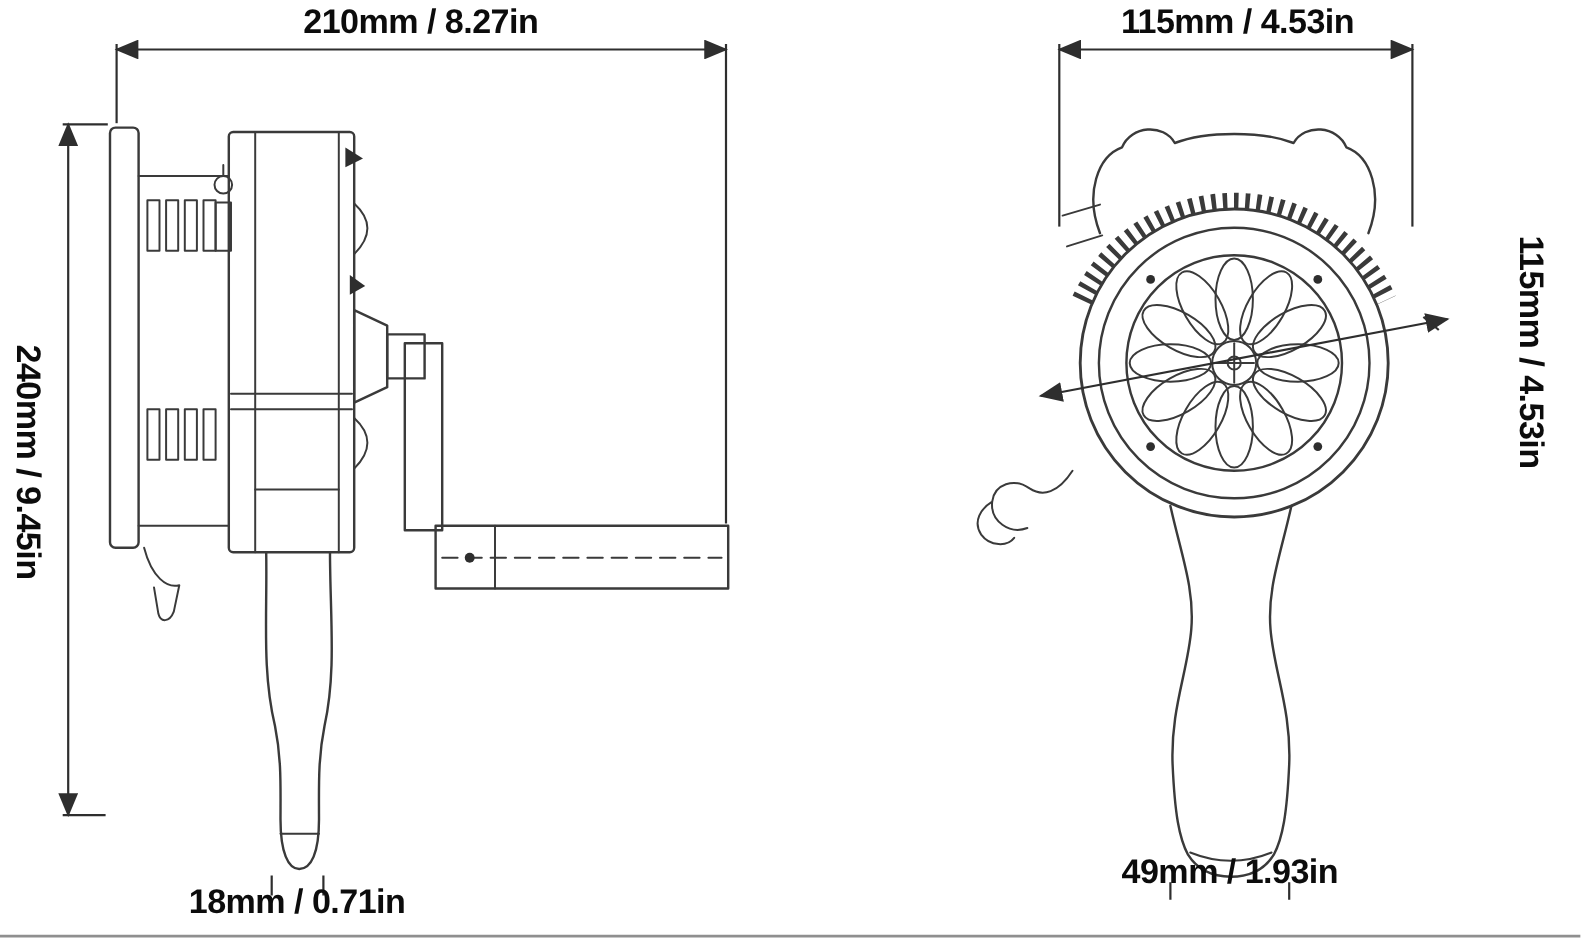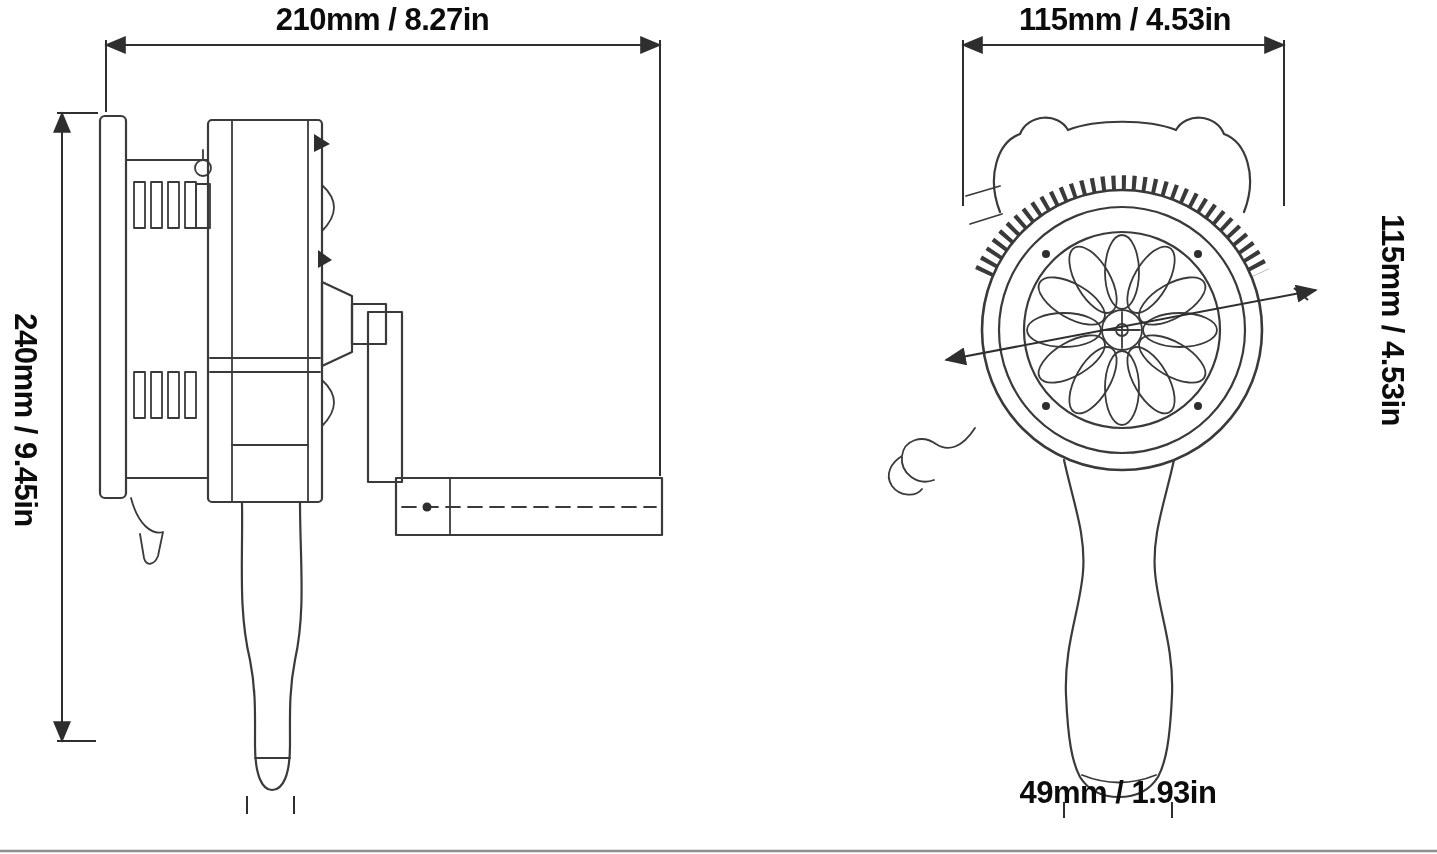--- a/index.html
+++ b/index.html
@@ -176,20 +176,21 @@
       <line x1="1172" y1="802" x2="1172" y2="818" class="dimline"></line>
     </g>
 
     <line x1="0" y1="851" x2="1437" y2="851" stroke="#8f8f8f" stroke-width="2.5"></line>
   </svg>
 
   <div class="dim" style="left:105px;top:4px;width:555px;">210mm / 8.27in</div>
 
   <div class="dim rot" style="left:-105px;top:404px;width:260px;height:32px;">240mm / 9.45in</div>
 
+  <div class="dim" style="left:140px;top:804px;width:260px;">18mm / 0.71in</div>
 
   <div class="dim" style="left:960px;top:4px;width:330px;">115mm / 4.53in</div>
 
   <div class="dim rot" style="left:1262px;top:304px;width:260px;height:32px;">115mm / 4.53in</div>
 
   <div class="dim" style="left:988px;top:777px;width:260px;">49mm / 1.93in</div>
 
 </div>
 
 </body></html>

